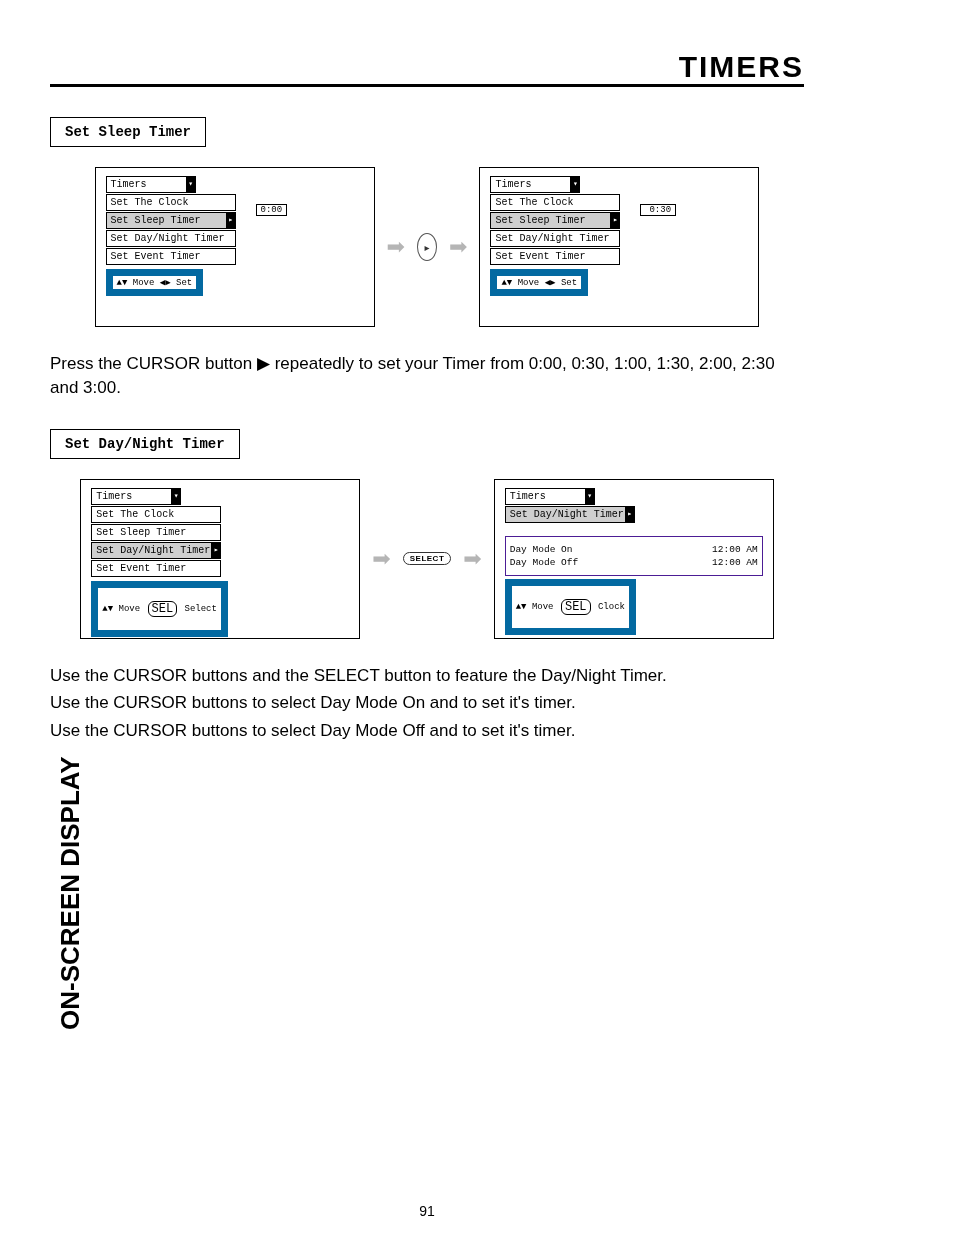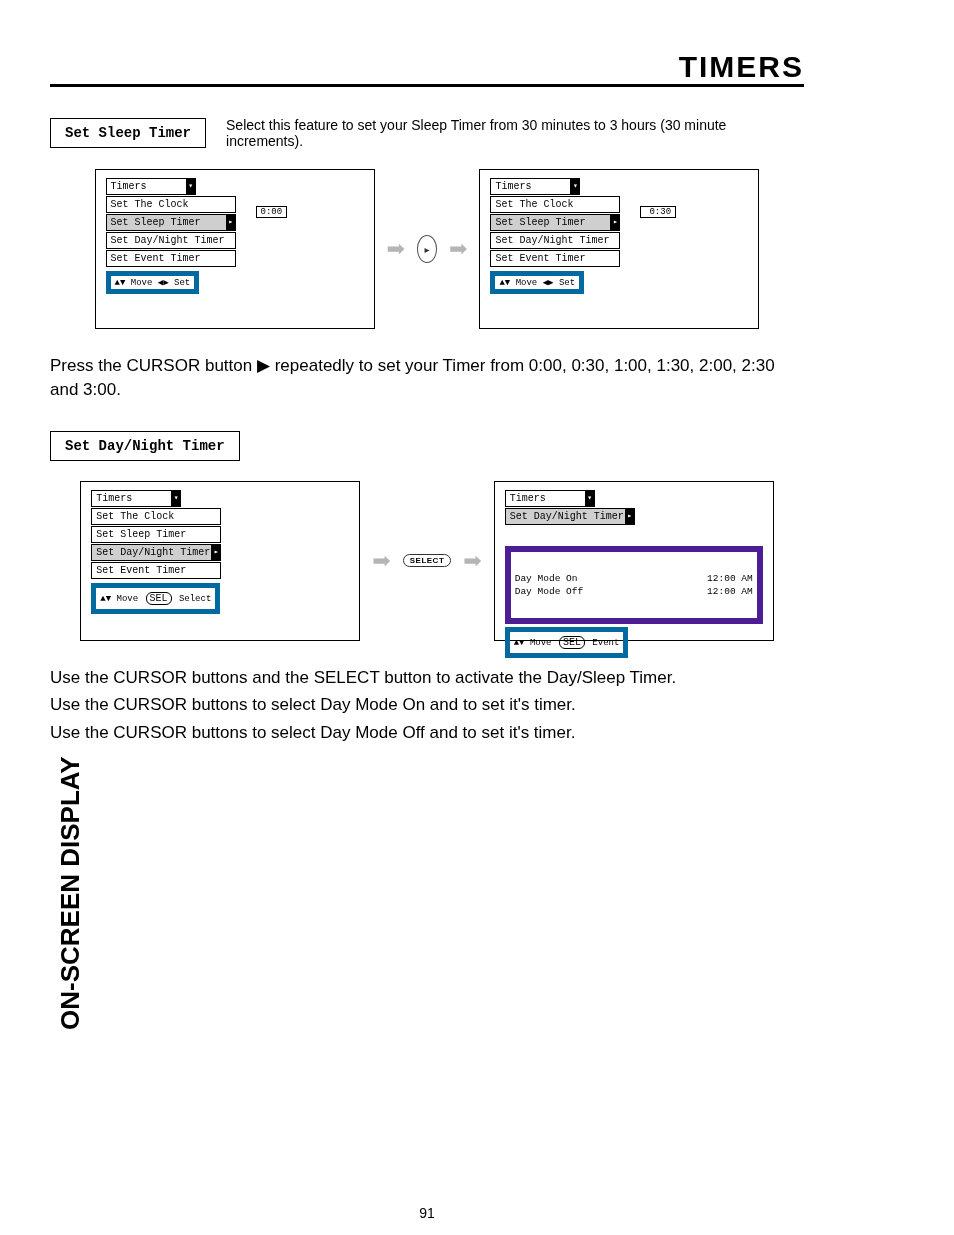--- a/index.html
+++ b/index.html
@@ -81,21 +81,21 @@
     bottom: -1px;
     width: 10px;
     background: #000;
     color: #fff;
     font-size: 8px;
     display:flex;
     align-items:center;
     justify-content:center;
   }
   .hint-bar {
-    border: 5px solid #0369a1;
+    border: 7px solid #0369a1;
     padding: 1px 4px;
     margin-top: 3px;
     display: inline-block;
     font-size: 9px;
   }
   .value-box {
     border: 1px solid #000;
     padding: 0 4px;
     position: absolute;
     left: 150px;
@@ -148,41 +148,40 @@
   .checkbox-glyph {
     display:inline-block;
     border:1px solid #000;
     width:8px;
     height:8px;
     vertical-align:middle;
     margin-right:4px;
   }
   .screen-spacer { flex:1; }
   .dn-row { display:flex; justify-content:space-between; padding:1px 4px; font-size:9.5px;}
-  .dn-section { border:6px solid #4c1d95; margin-top:20px; padding:20px 0;}
+  .dn-section { border:1px solid #4c1d95; margin-top:12px; padding:6px 0;}
   .sel-oval{
     display:inline-block;
     border:1px solid #000;
     border-radius:6px;
-    font-size:10px;
+    font-size:12px;
     padding:0 3px;
     vertical-align:middle;
-    margin:3px 2px;
+    margin:12px 2px;
   }
 </style>
 </head>
 <body>
 
 <div class="header-rule">
   <div class="page-title">TIMERS</div>
 </div>
 
 <div class="section-label-row">
   <div class="section-label">Set Sleep Timer</div>
-  <div class="section-desc">Select this feature to set your Sleep Timer from 30 minutes to 3 hours (30 minute increments).</div>
 </div>
 
 <div class="screens-row">
 
   <div class="screen-box">
     <div style="position:relative;">
       <div class="menu-item top"><span>Timers</span><span class="arrow-mark">▾</span></div><br>
       <div class="menu-item">Set The Clock</div><br>
       <div class="menu-item selected" style="position:relative;"><span>Set Sleep Timer</span><span class="arrow-mark">▸</span></div>
       <span class="value-box" style="top:28px;font-family:Liberation Mono, monospace;">0:00</span><br>
@@ -243,23 +242,23 @@
       <div class="dn-row">
           <span>Day Mode On</span>
           <span>12:00 AM</span>
         </div>
       <div class="dn-row">
           <span>Day Mode Off</span>
           <span>12:00 AM</span>
         </div>
     </div>
     <div class="screen-spacer"></div>
-    <div class="hint-bar" style="align-self:flex-start;"><span>▲▼ Move  </span><span class="sel-oval">SEL</span><span> Event</span></div>
-  </div>
-</div>
-
-<p class="body-text">Use the CURSOR buttons and the SELECT button to activate the Day/Sleep Timer.</p>
+    <div class="hint-bar" style="align-self:flex-start;"><span>▲▼ Move  </span><span class="sel-oval">SEL</span><span> Clock</span></div>
+  </div>
+</div>
+
+<p class="body-text">Use the CURSOR buttons and the SELECT button to feature the Day/Night Timer.</p>
 <p class="body-text">Use the CURSOR buttons to select Day Mode On and to set it's timer.</p>
 <p class="body-text">Use the CURSOR buttons to select Day Mode Off and to set it's timer.</p>
 
 <div class="sidebar-label-wrap">ON-SCREEN DISPLAY</div>
 
 <div class="page-number">91</div>
 
 </body></html>

